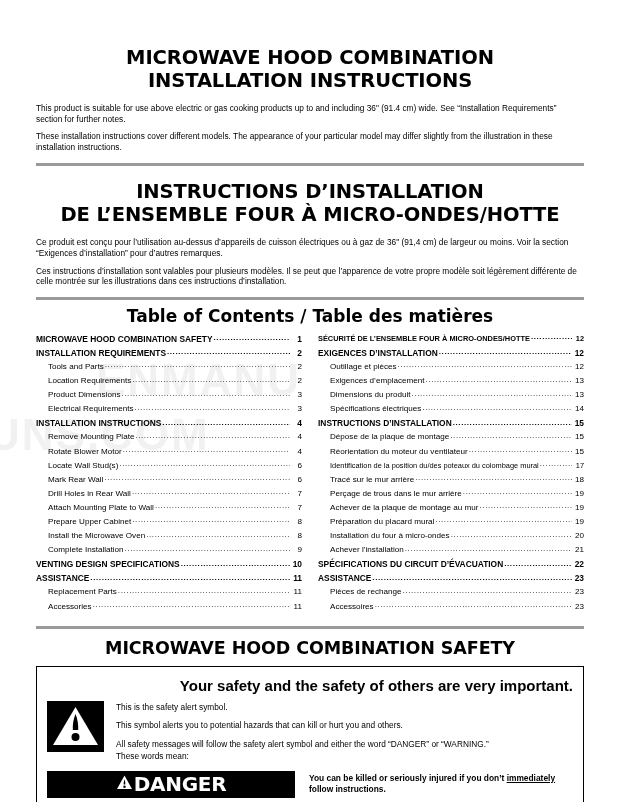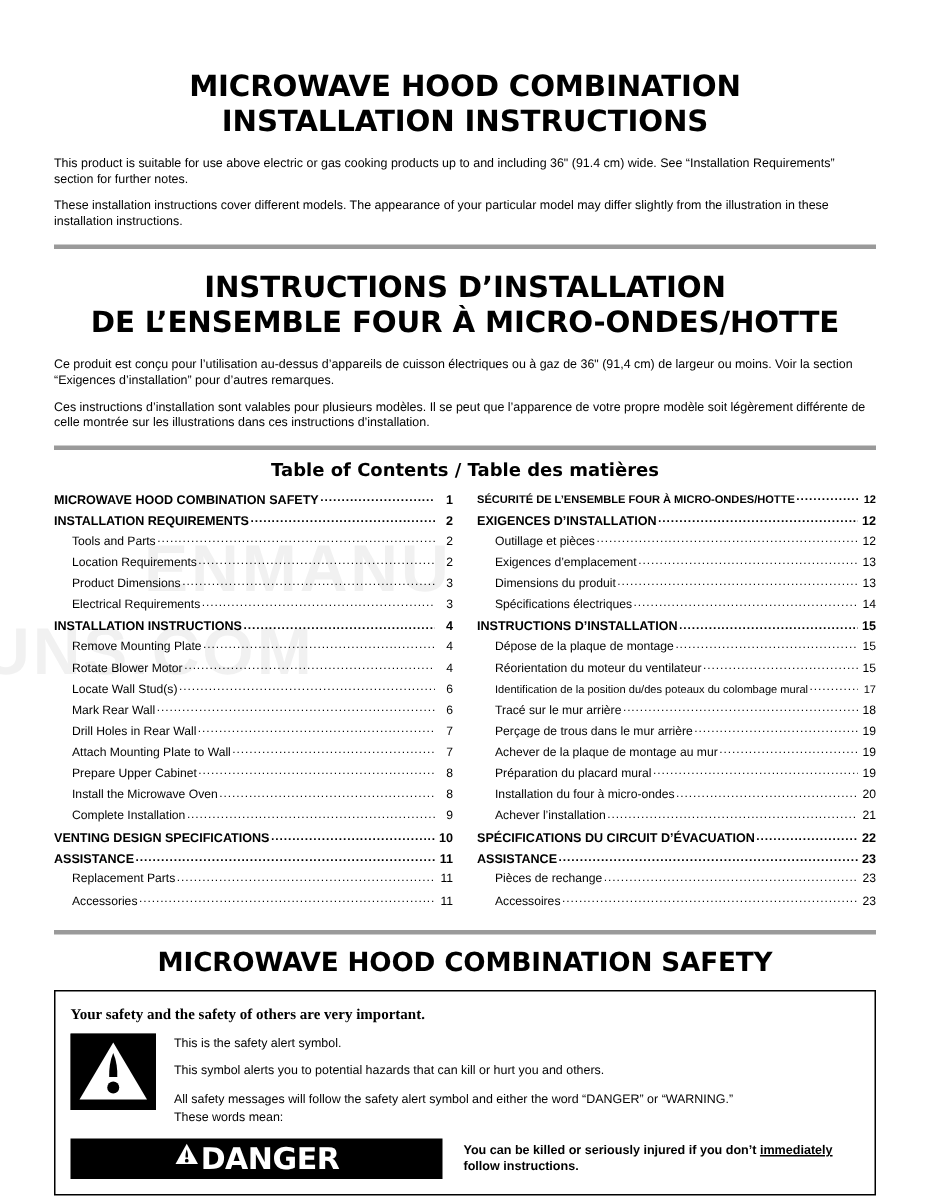--- a/index.html
+++ b/index.html
@@ -57,21 +57,21 @@
     margin: 0;
     border: 0;
   }
   .rule-wrap { margin-top: 11px; }
   .rule-wrap2 { margin-top: 10px; }
 
   
   .toc-title {
     font-family: "DejaVu Sans", sans-serif;
     font-weight: bold;
-    font-size: 12px;
+    font-size: 17px;
     text-align: center;
     margin: 6px 0 8px 0;
   }
   .toc-cols {
     display: flex;
     gap: 16px;
   }
   .toc-col { width: 266px; }
 
   .toc-row {
@@ -111,24 +111,23 @@
     text-align: center;
     margin: 9px 0 8px 0;
     letter-spacing: -0.1px;
   }
   .safety-box {
     border: 1.6px solid #000;
     padding: 8px 10px 10px 10px;
   }
   .safety-sub {
     font-weight: bold;
-    font-size: 10px;
-    text-align: left;
+    font-size: 15px;
+    text-align: right;
     margin: 2px 0 7px 0;
-    font-family: Liberation Serif, serif;
   }
   .safety-p {
     font-size: 8.3px;
     line-height: 10.8px;
     margin: 0;
   }
 
   .alert-row {
     display: flex;
     align-items: flex-start;

